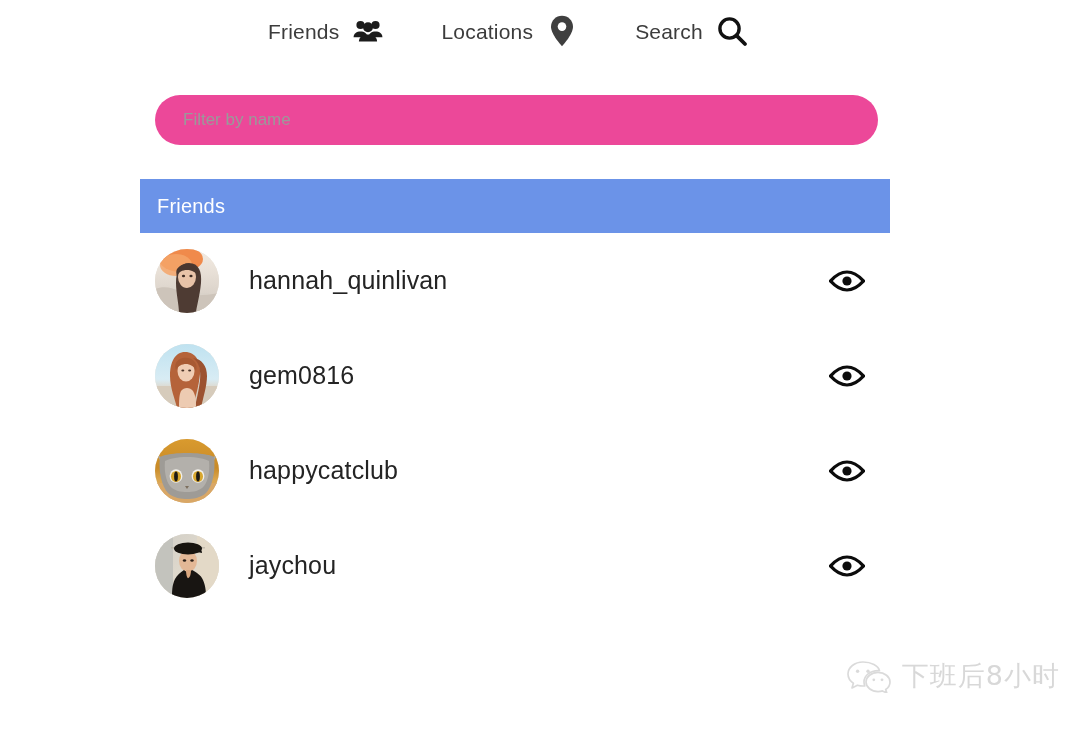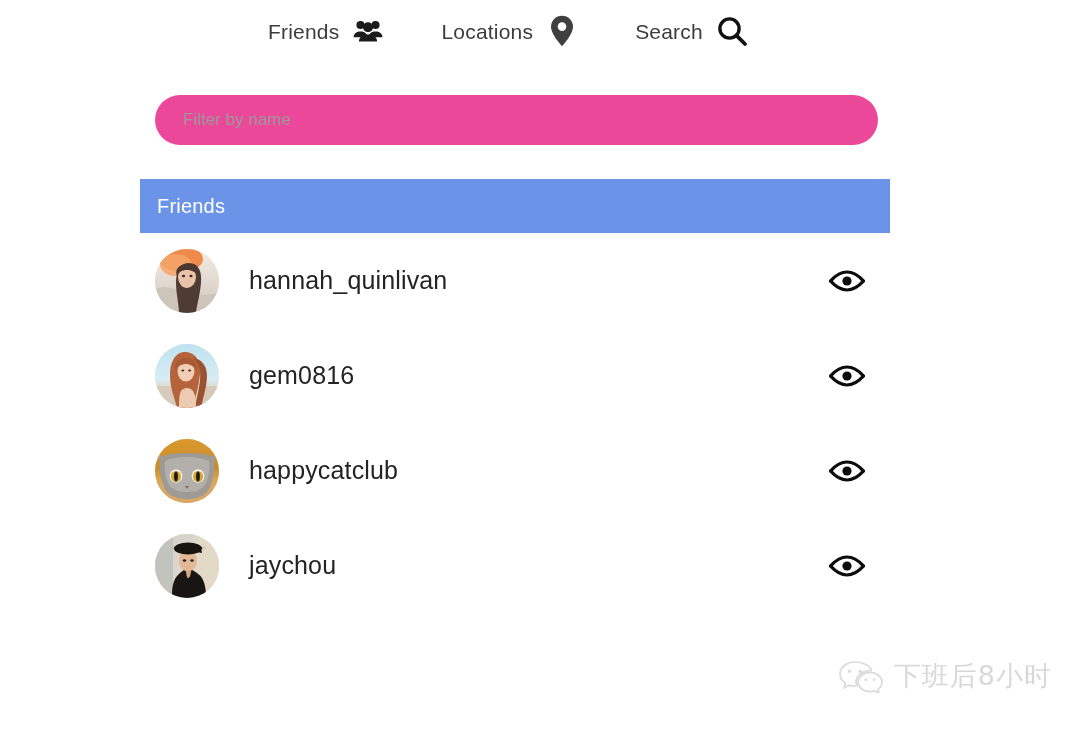--- a/index.html
+++ b/index.html
@@ -121,21 +121,21 @@
     align-items: center;
     justify-content: center;
     margin-right: 20px;
     cursor: pointer;
   }
   .eye-btn svg { display: block; }
 
   
   .watermark {
     position: absolute;
-    right: 28px;
+    right: 20px;
     bottom: 38px;
     display: flex;
     align-items: center;
     gap: 10px;
     opacity: .55;
     pointer-events: none;
   }
   .wm-text {
     font-family: "DejaVu Sans", sans-serif;
     font-size: 27px;

